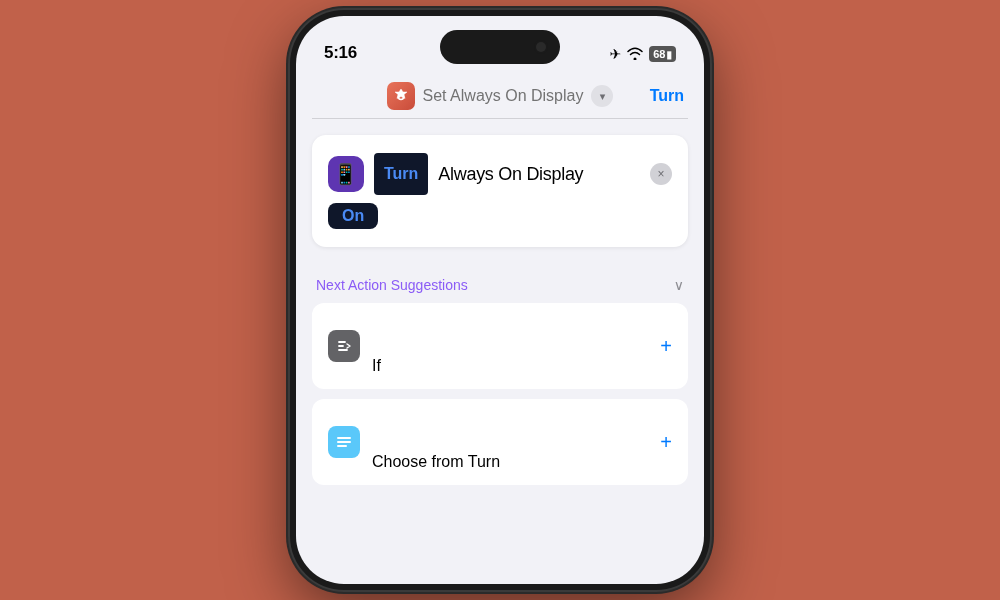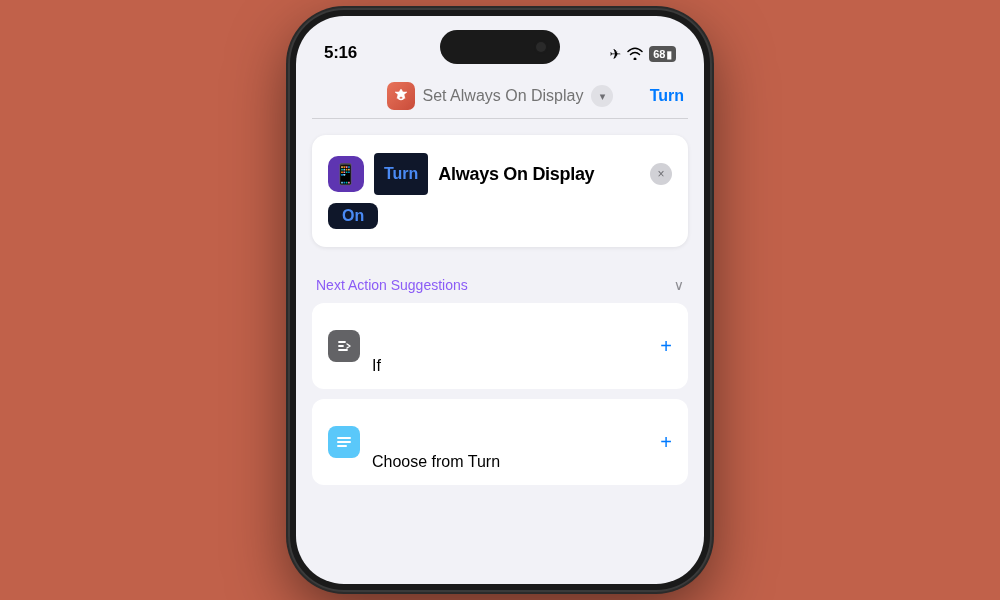--- a/index.html
+++ b/index.html
@@ -207,21 +207,21 @@
       background: #0f172a;
       color: #4a8af4;
       font-size: 16px;
       font-weight: 600;
       padding: 12px 10px;
       border-radius: 4px;
     }
 
     .action-label {
       font-size: 18px;
-      font-weight: 700;
+      font-weight: 400;
       color: #000;
       letter-spacing: -0.3px;
     }
 
     .close-badge {
       margin-left: auto;
       width: 22px;
       height: 22px;
       background: #d1d1d6;
       border-radius: 50%;

